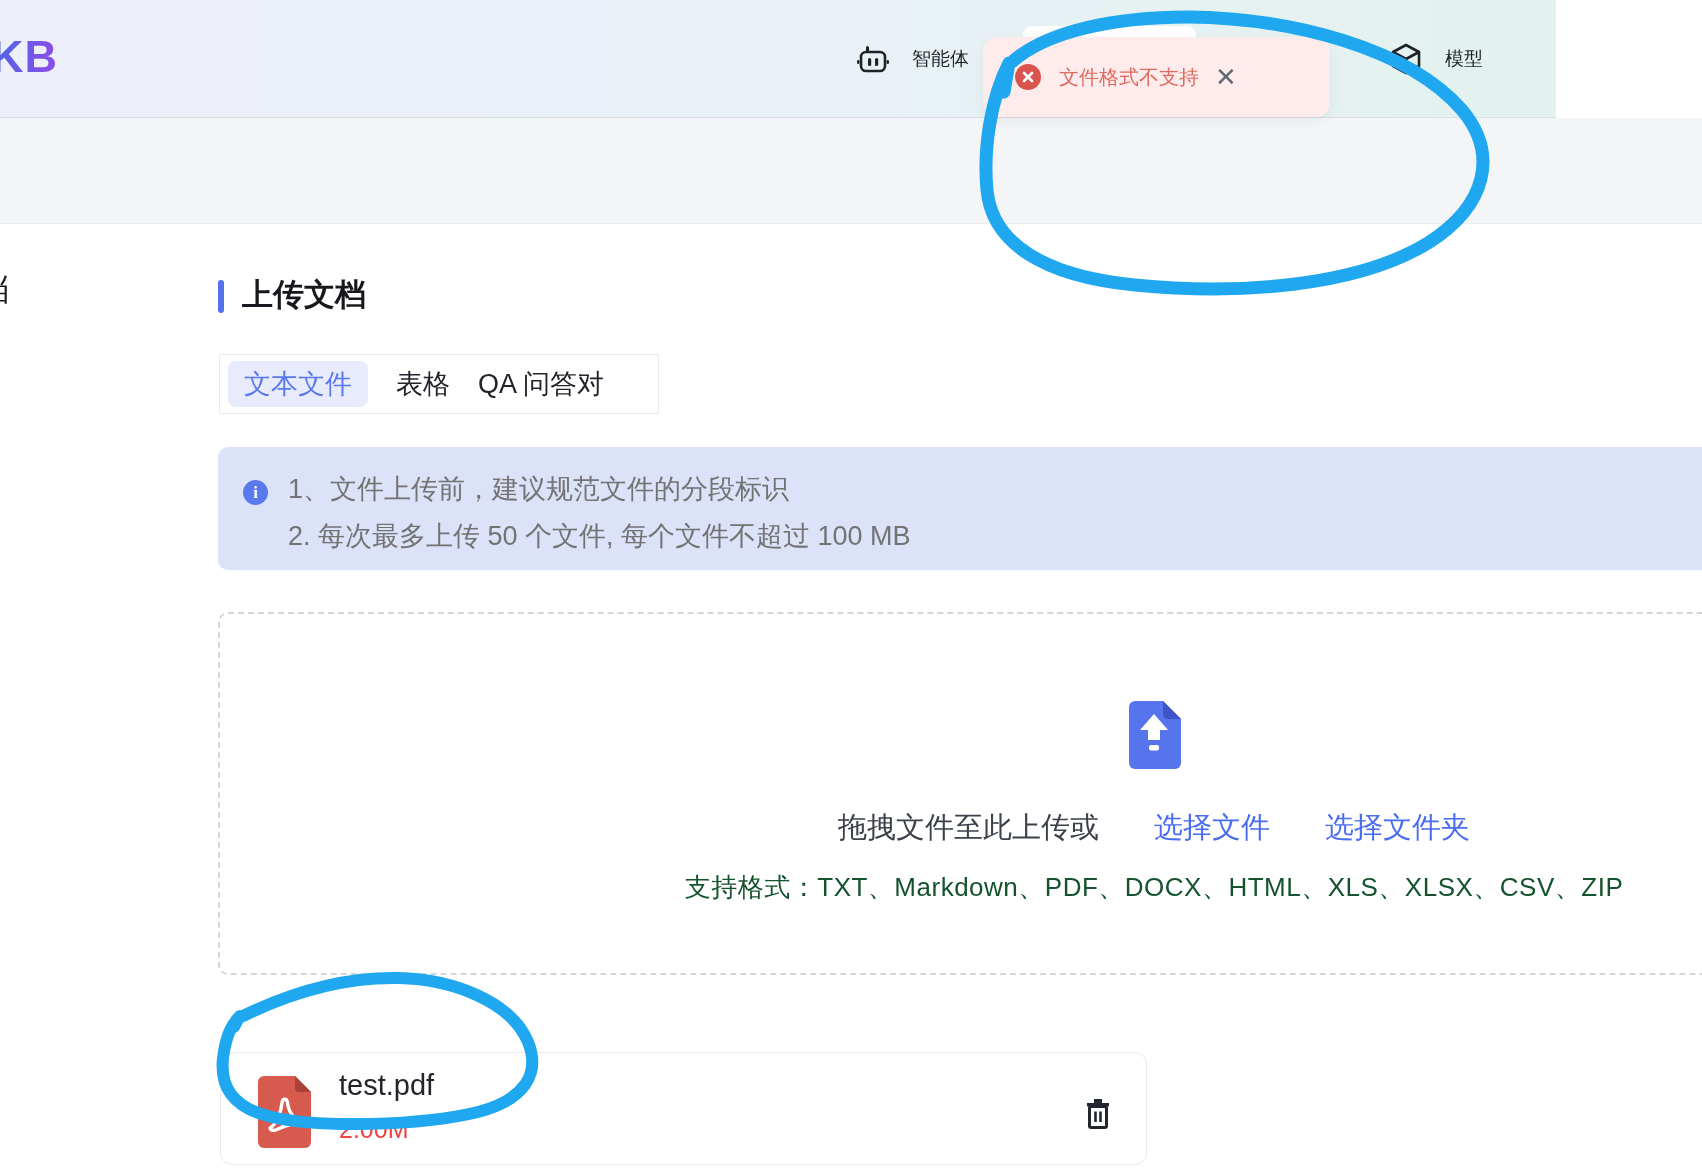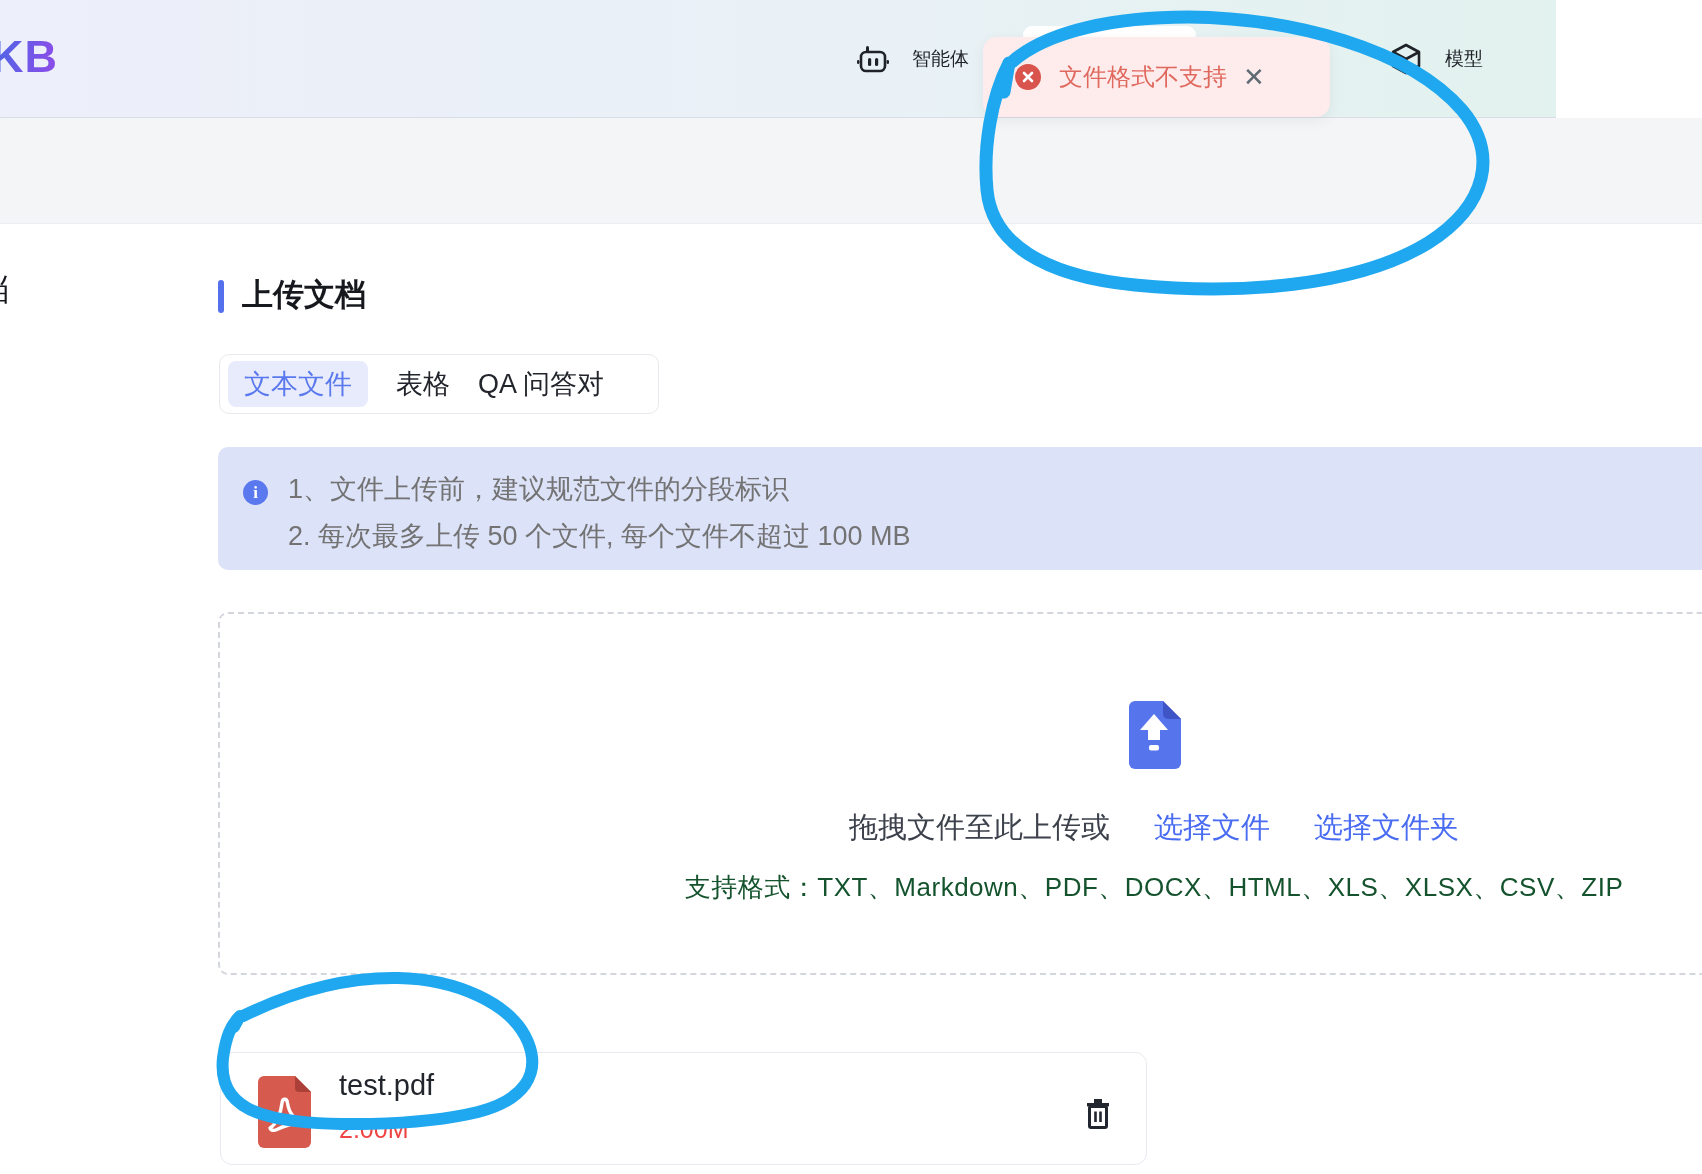--- a/index.html
+++ b/index.html
@@ -36,32 +36,32 @@
   
   .toast-ghost{position:absolute;left:1023px;top:26px;width:173px;height:18px;border-radius:9px;
     background:#ffffff;z-index:19;}
   .toast{
     position:absolute;left:983px;top:37px;width:347px;height:80px;border-radius:14px;
     background:#fdeceb;box-shadow:0 4px 14px rgba(0,0,0,0.06);
     display:flex;align-items:center;padding-left:32px;box-sizing:border-box;z-index:20;
   }
   .toast-badge{width:26px;height:26px;border-radius:50%;background:#d9544d;flex:0 0 auto;
     display:flex;align-items:center;justify-content:center;}
-  .toast-msg{margin-left:18px;font-size:24px;color:#e0695f;white-space:nowrap;}
+  .toast-msg{margin-left:18px;font-size:20px;color:#e0695f;white-space:nowrap;}
   .toast-close{margin-left:16px;font-size:26px;color:#5f6a73;cursor:pointer;line-height:1;
     background:none;border:none;padding:0;font-family:"Liberation Sans",sans-serif;}
 
   
   .sec-head-bar{position:absolute;left:218px;top:280px;width:6px;height:33px;background:#5470ec;border-radius:3px;}
   .sec-head{position:absolute;left:242px;top:274px;font-size:31px;font-weight:700;color:#16181d;}
 
   
   .tabbar{
     position:absolute;left:219px;top:354px;width:440px;height:60px;box-sizing:border-box;
-    border:1.5px solid #e7e9ee;border-radius:10px;background:#ffffff;
+    border:1.5px solid #e7e9ee;border-radius:0;background:#ffffff;
     display:flex;align-items:center;gap:28px;padding:0 0 0 8px;
   }
   .tab{font-size:27px;color:#22252b;cursor:pointer;white-space:nowrap;}
   .tab.active{
     background:#e8ebfb;color:#5b79ee;border-radius:8px;height:46px;
     display:flex;align-items:center;padding:0 16px;
   }
 
   
   .banner{
@@ -77,21 +77,21 @@
   .nline1{top:24px;}
   .nline2{top:71px;}
 
   
   .dropzone{
     position:absolute;left:218px;top:612px;width:1872px;height:363px;box-sizing:border-box;
     border:2px dashed #d3d6dd;border-radius:10px;background:#ffffff;
     display:flex;flex-direction:column;align-items:center;cursor:pointer;
   }
   .dz-icon{margin-top:87px;}
-  .dz-line{margin-top:35px;display:flex;align-items:center;font-size:29px;}
+  .dz-line{margin-top:35px;display:flex;align-items:center;gap:11px;font-size:29px;}
   .dz-drag{color:#3c414b;}
   .dz-link{color:#4a6cf2;cursor:pointer;margin-left:44px;}
   .dz-formats{margin-top:22px;font-size:26px;color:#14532d;letter-spacing:0.5px;}
 
   
   .file-card{
     position:absolute;left:220px;top:1052px;width:927px;height:113px;box-sizing:border-box;
     border:1.5px solid #e8eaf0;border-radius:12px;background:#ffffff;
   }
   .pdf-icon{position:absolute;left:37px;top:23px;}

